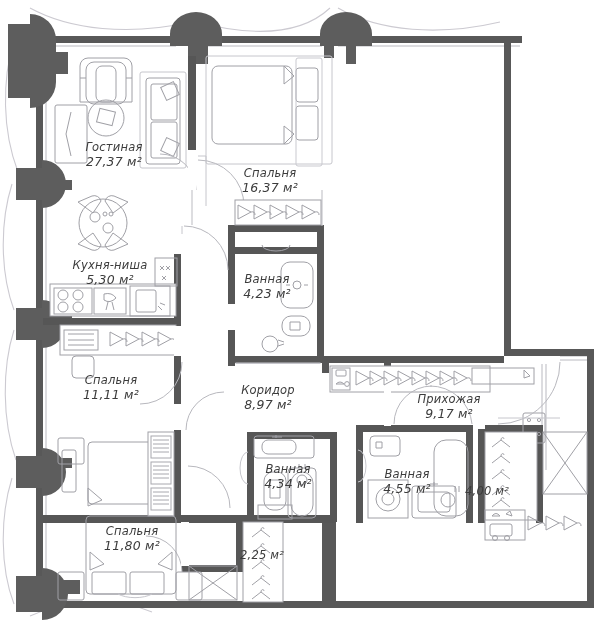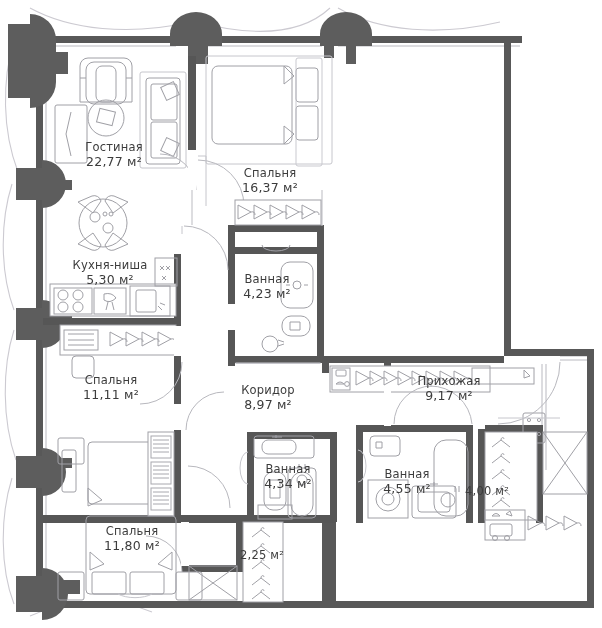--- a/index.html
+++ b/index.html
@@ -1,19 +1,19 @@
 <!DOCTYPE html>
 <html><head>
 <meta charset="utf-8">
 <style>
   html,body{margin:0;padding:0;background:#ffffff;}
   body{font-family:"DejaVu Sans","Liberation Sans",sans-serif;}
   #plan-wrap{position:relative;width:602px;height:628px;background:#fff;overflow:hidden;}
   #plan-svg{position:absolute;left:0;top:0;width:602px;height:628px;}
-  .room-label{position:absolute;text-align:center;color:#3c3c3c;line-height:1.22;white-space:nowrap;pointer-events:none;}
+  .room-label{position:absolute;text-align:center;color:#3c3c3c;line-height:1.22;white-space:nowrap;pointer-events:none;font-style:italic;}
   .room-label .nm{display:block;font-size:11.5px;letter-spacing:.2px;}
   .room-label .ar{display:block;font-size:12.5px;letter-spacing:.2px;}
   .room-label.area-only .ar{font-size:11.5px;}
 </style>
 </head>
 <body>
 
 <div id="plan-wrap">
 
   <svg id="plan-svg" viewBox="0 0 602 628">
@@ -390,21 +390,21 @@
       <rect x="228" y="304" width="7" height="26"></rect>
       <rect x="181" y="522" width="8" height="44"></rect>
       <rect x="384" y="386" width="7" height="40"></rect>
       <rect x="478" y="425" width="7" height="4"></rect>
       <rect x="247" y="432" width="7" height="0"></rect>
     </g>
   </svg>
 
   <div class="room-label" style="left:114px;top:140px;transform:translate(-50%,0);">
     <span class="nm">Гостиная</span>
-    <span class="ar">22,77 м²</span>
+    <span class="ar">27,37 м²</span>
   </div>
 
   <div class="room-label" style="left:270px;top:166px;transform:translate(-50%,0);">
     <span class="nm">Спальня</span>
     <span class="ar">16,37 м²</span>
   </div>
 
   <div class="room-label" style="left:110px;top:258px;transform:translate(-50%,0);">
     <span class="nm">Кухня-ниша</span>
     <span class="ar">5,30 м²</span>
@@ -418,21 +418,21 @@
   <div class="room-label" style="left:111px;top:373px;transform:translate(-50%,0);">
     <span class="nm">Спальня</span>
     <span class="ar">11,11 м²</span>
   </div>
 
   <div class="room-label" style="left:233px;top:383px;transform:translate(-50%,0);margin-left:35px;">
     <span class="nm">Коридор</span>
     <span class="ar">8,97 м²</span>
   </div>
 
-  <div class="room-label" style="left:449px;top:374px;transform:translate(-50%,0);text-align:center;">
+  <div class="room-label" style="left:449px;top:392px;transform:translate(-50%,0);text-align:center;">
     <span class="nm">Прихожая</span>
     <span class="ar">9,17 м²</span>
   </div>
 
   <div class="room-label" style="left:288px;top:462px;transform:translate(-50%,0);">
     <span class="nm">Ванная</span>
     <span class="ar">4,34 м²</span>
   </div>
 
   <div class="room-label" style="left:407px;top:467px;transform:translate(-50%,0);">

